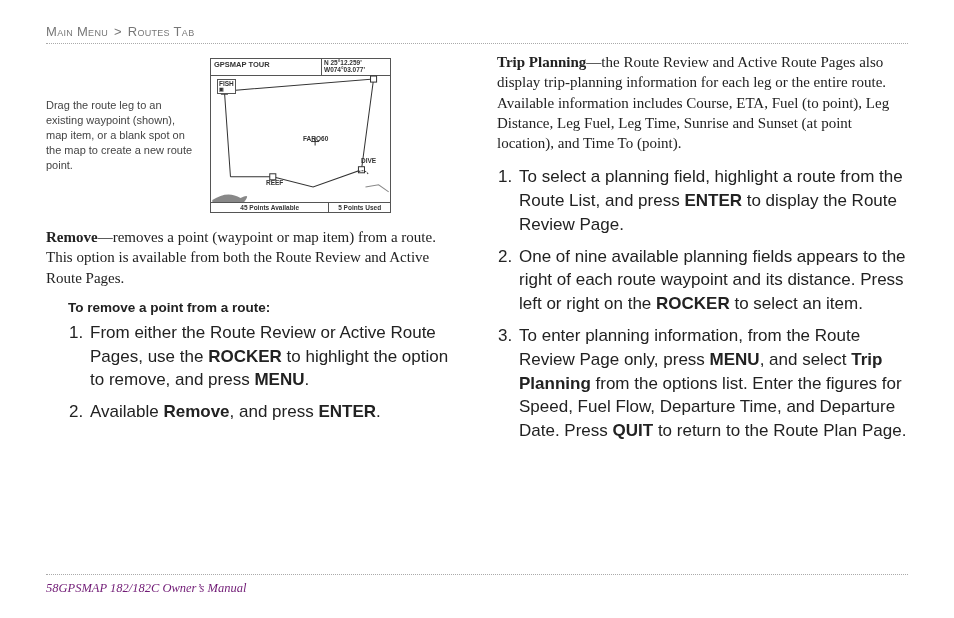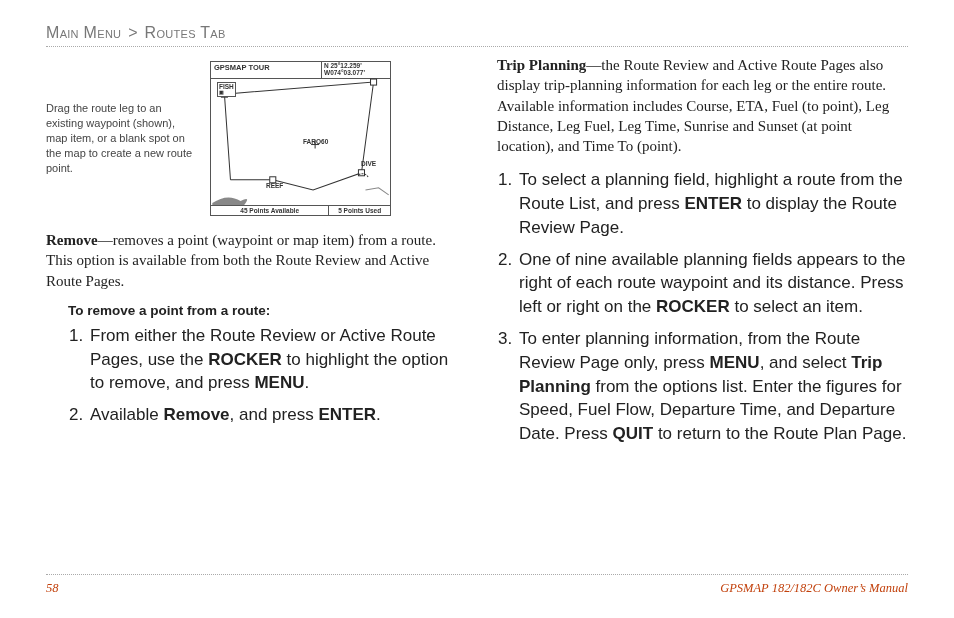--- a/index.html
+++ b/index.html
@@ -11,21 +11,21 @@
   }
   .page {
     box-sizing: border-box;
     width: 954px;
     height: 618px;
     padding: 24px 46px 22px 46px;
     position: relative;
   }
   .header {
     font-family: Arial, Helvetica, sans-serif;
-    font-size: 16px;
+    font-size: 13px;
     letter-spacing: 0.3px;
     color: #777;
     border-bottom: 1px dotted #aaa;
     padding-bottom: 4px;
     margin-bottom: 8px;
   }
   .header .hdr-a { font-variant: small-caps; }
   .header .gt { margin: 0 2px; }
   .columns {
     display: flex;
@@ -130,24 +130,24 @@
     padding-left: 20px;
   }
   ol.steps li { margin-bottom: 8px; padding-left:2px;}
   .sb { font-weight: bold; }
   .footer {
     position: absolute;
     bottom: 22px;
     left: 46px;
     right: 46px;
     display: flex;
-    justify-content: space-between;
+    justify-content: flex-start;
     font-size: 12.5px;
     font-style: italic;
-    color: #c2410c;
+    color: #701a75;
     border-top: 1px dotted #aaa;
     padding-top: 6px;
   }
 </style>
 </head>
 <body>
 
 <div class="page">
 
   <div class="header">

